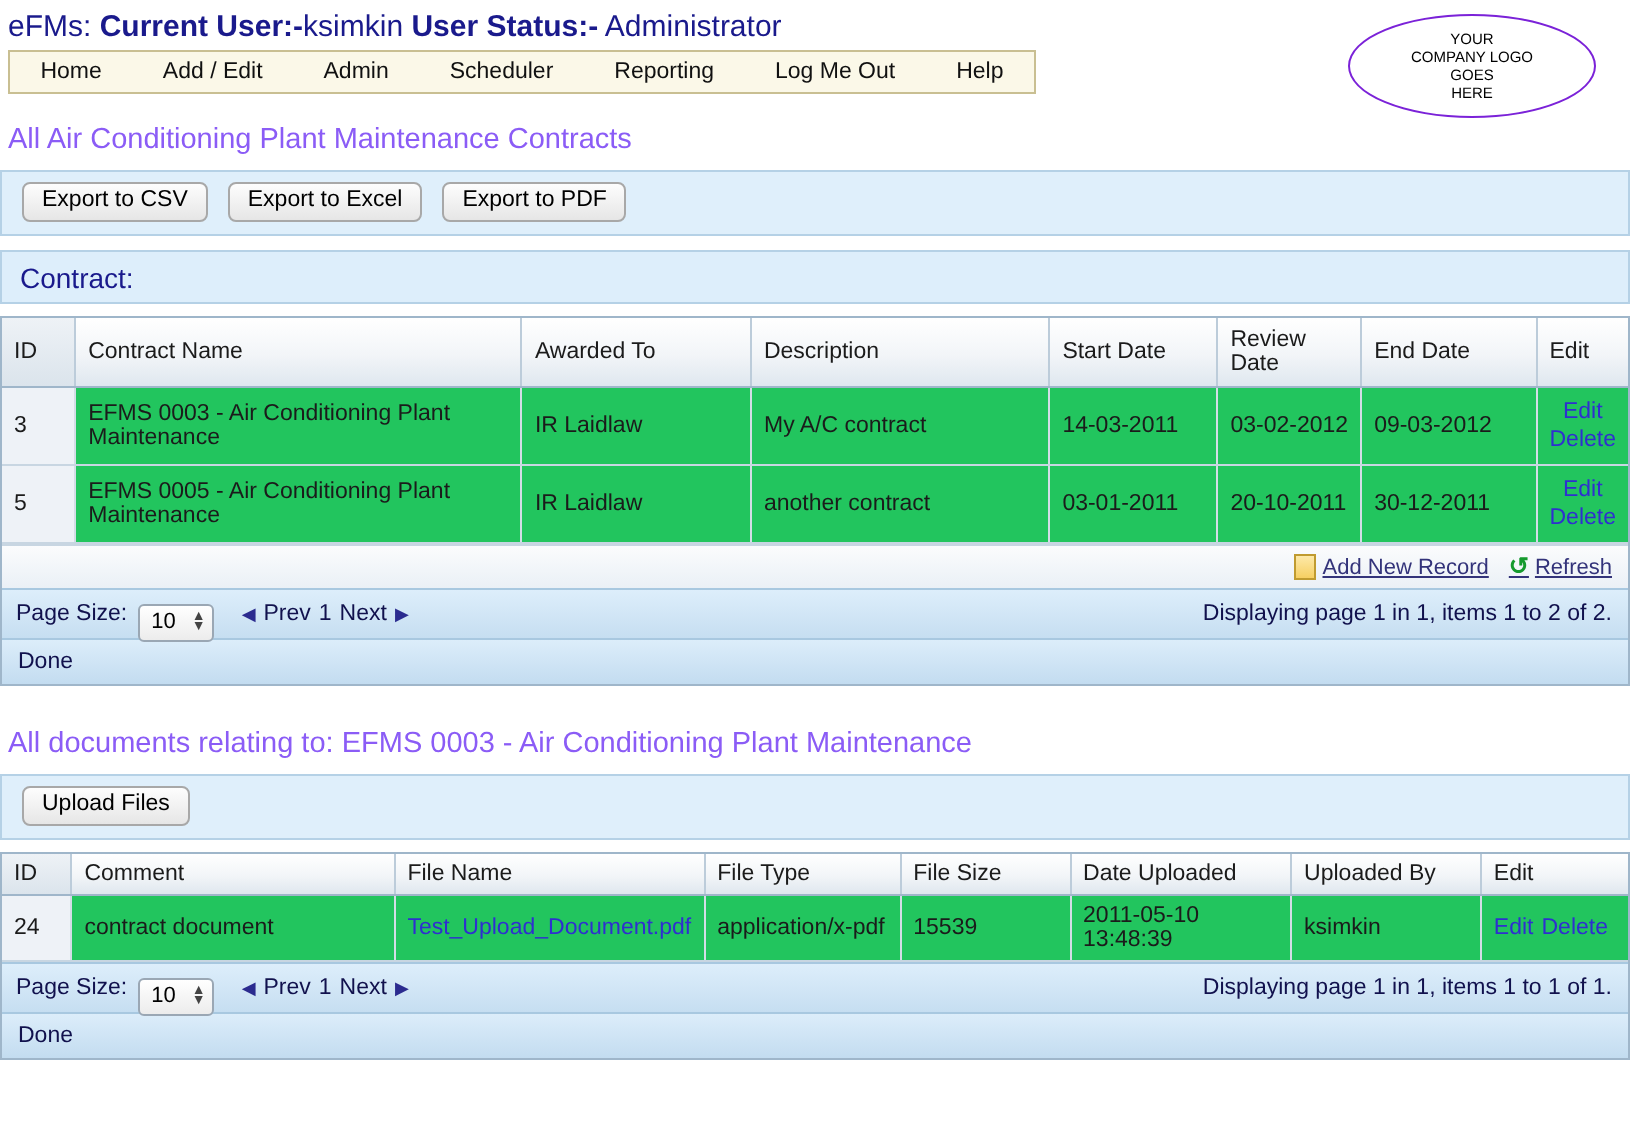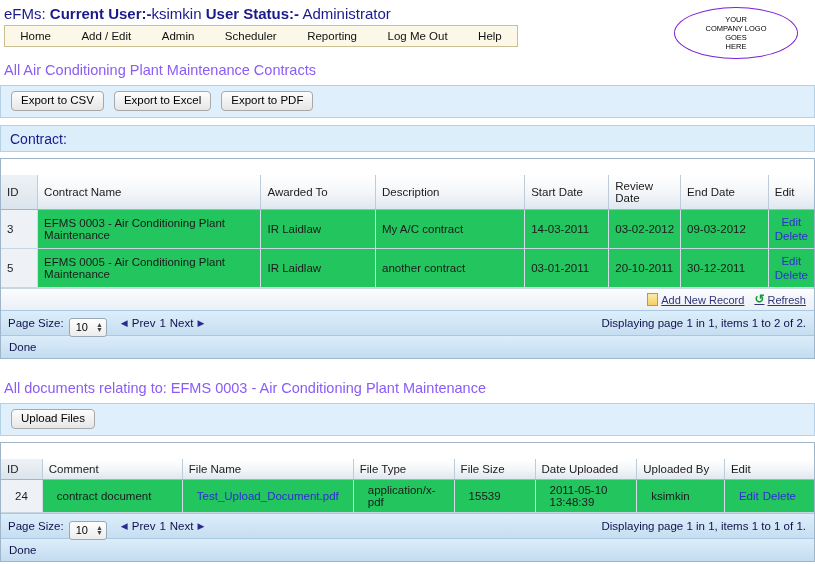--- a/index.html
+++ b/index.html
@@ -152,21 +152,20 @@
   .grid-wrap {
     width: 815px;
     border: 1px solid #9fb6ca;
     box-sizing: border-box;
     background: #fff;
   }
   table.grid {
     width: 100%;
     border-collapse: collapse;
     font-size: 11.5px;
-    margin-top: 16px;
   }
   table.grid th {
     background: linear-gradient(#ffffff 0%, #f2f5f8 55%, #dfe7ef 100%);
     border-right: 1px solid #bcccda;
     border-bottom: 1px solid #9fb6ca;
     text-align: left;
     font-weight: normal;
     color: #1b1b1b;
     padding: 5px 6px;
     vertical-align: middle;
@@ -283,21 +282,21 @@
   }
 
   
   .upload-bar {
     background: #dfeffb;
     border: 1px solid #b5d1e6;
     box-sizing: border-box;
     width: 815px;
     padding: 5px 0 6px 10px;
   }
-  table.grid.docs td { padding: 4px 14px; }
+  table.grid.docs td { padding: 4px 6px; }
   table.grid.docs th { padding: 4px 6px; }
   .inline-edit .link { display: inline; margin-right: 4px; }
 </style>
 </head>
 <body>
 
 <div class="page">
 
   <div class="header-row">
     <div class="user-line">

